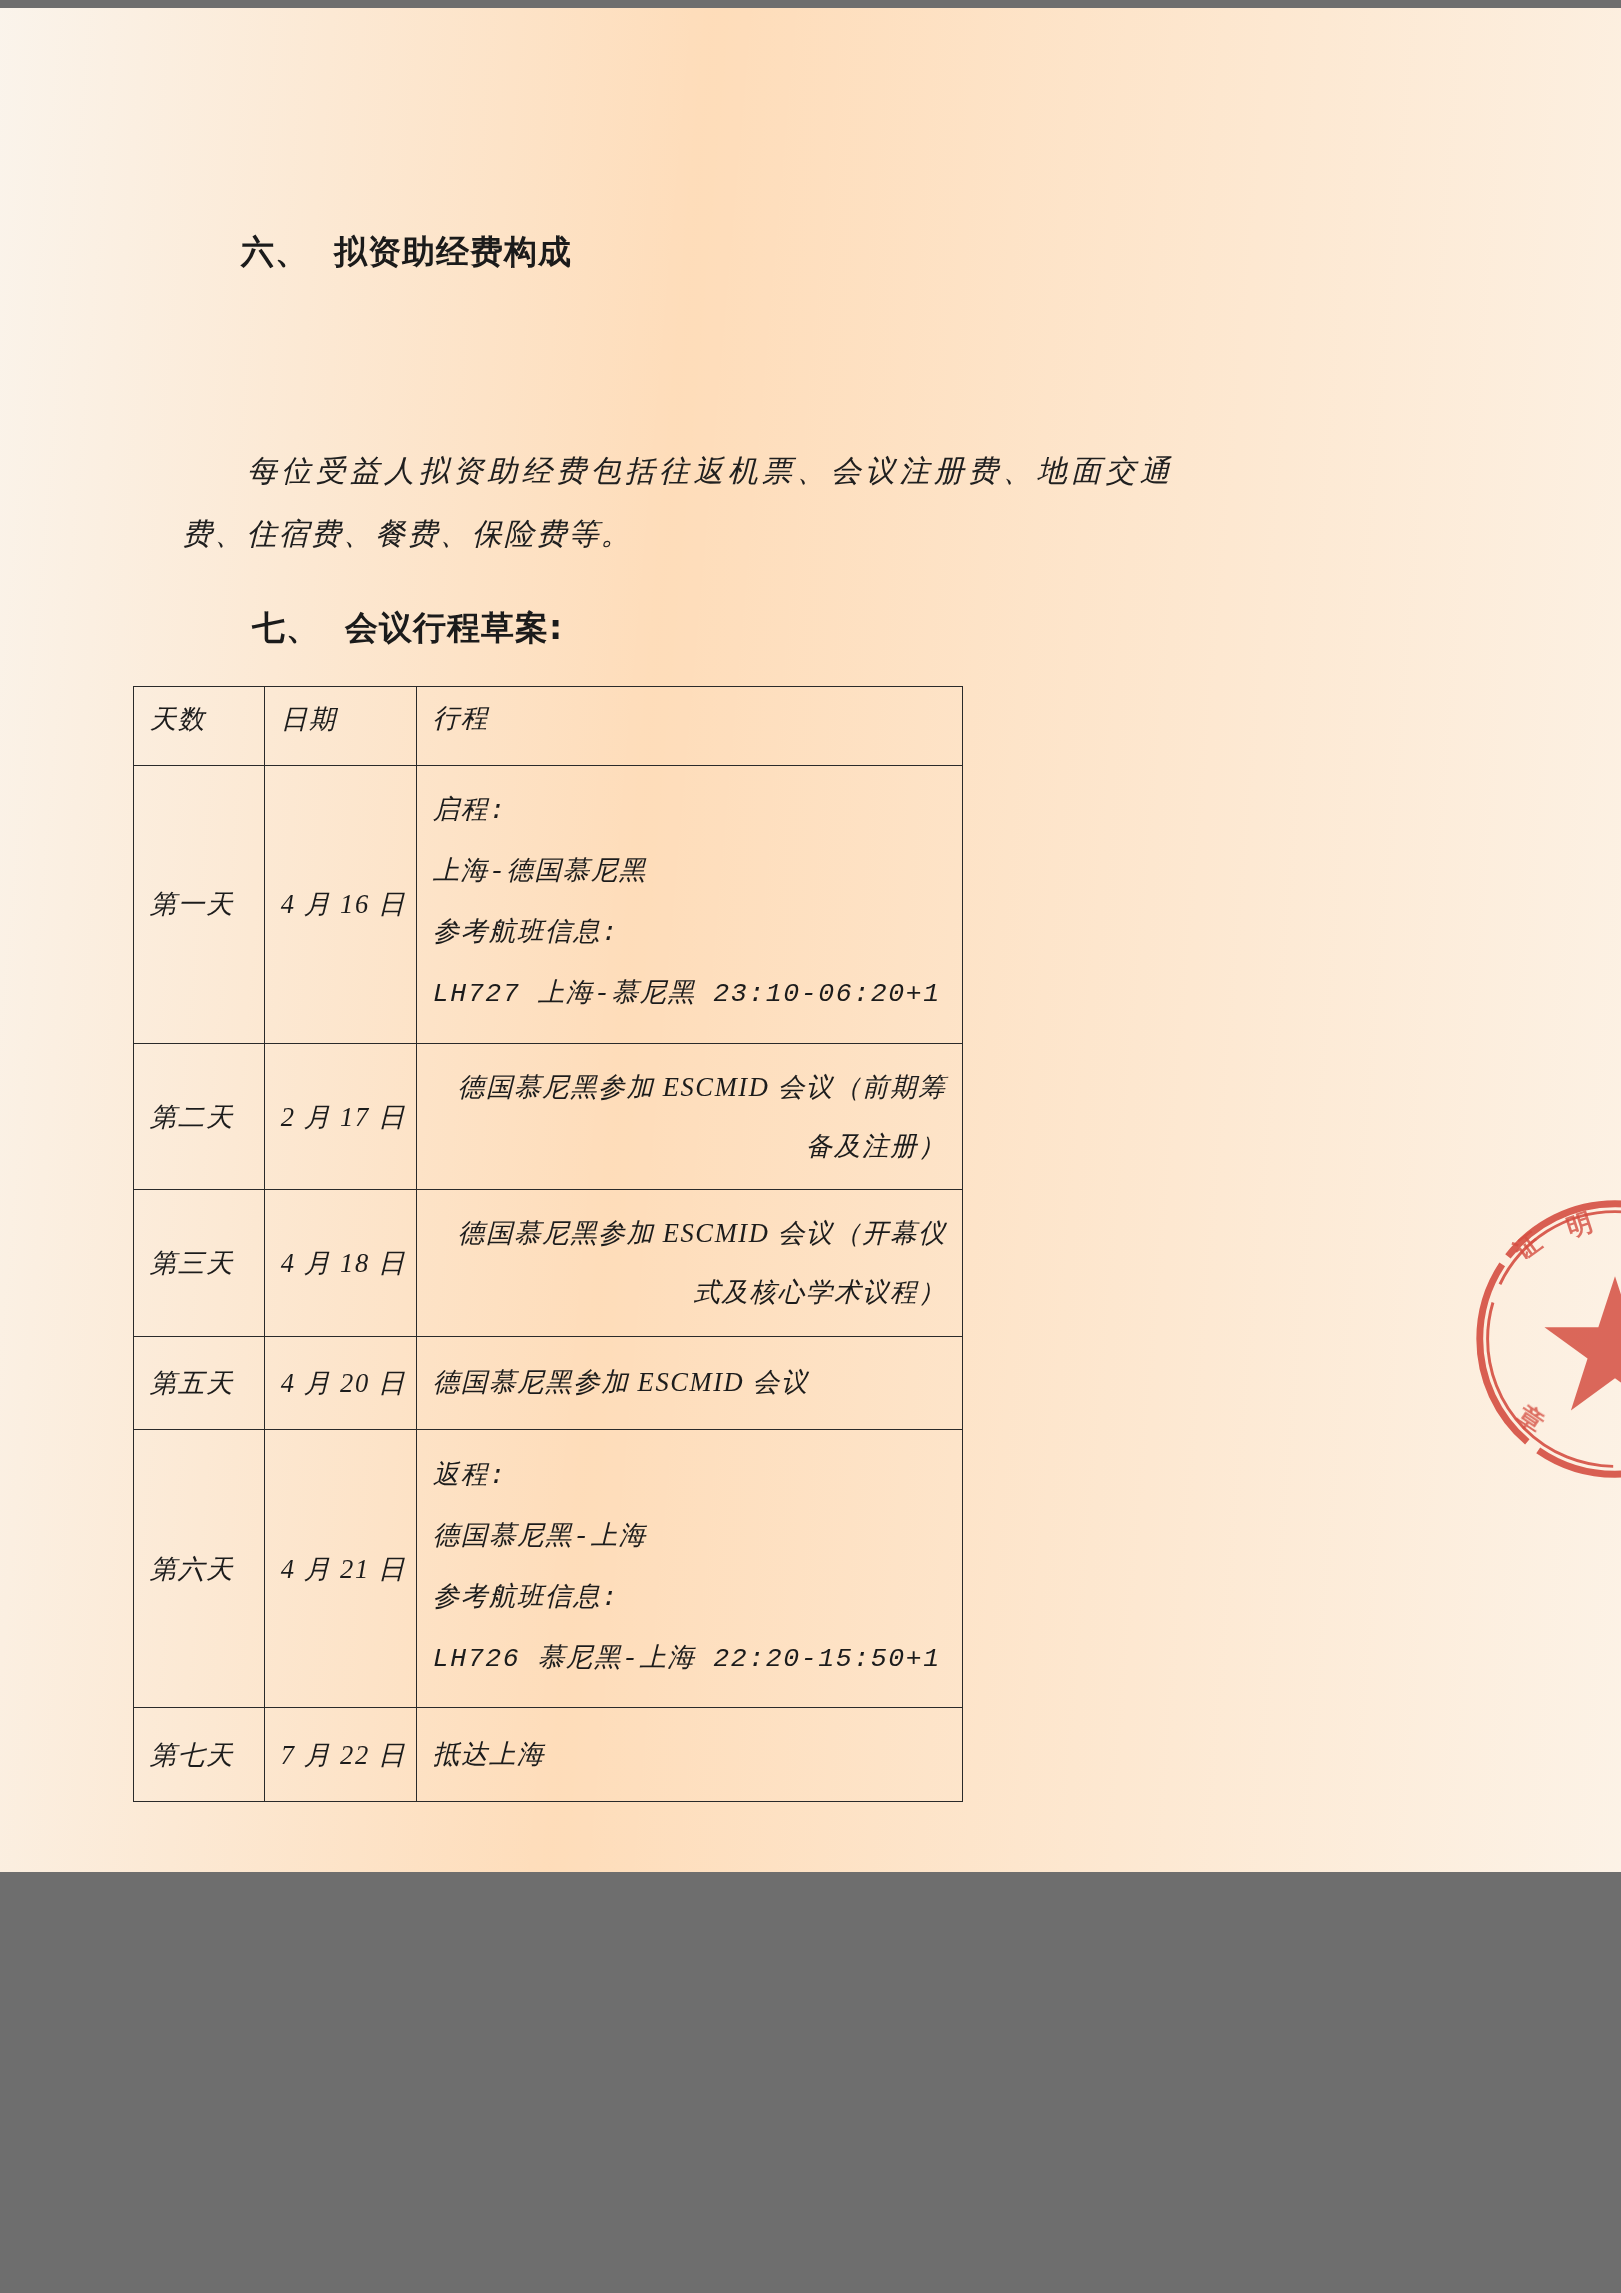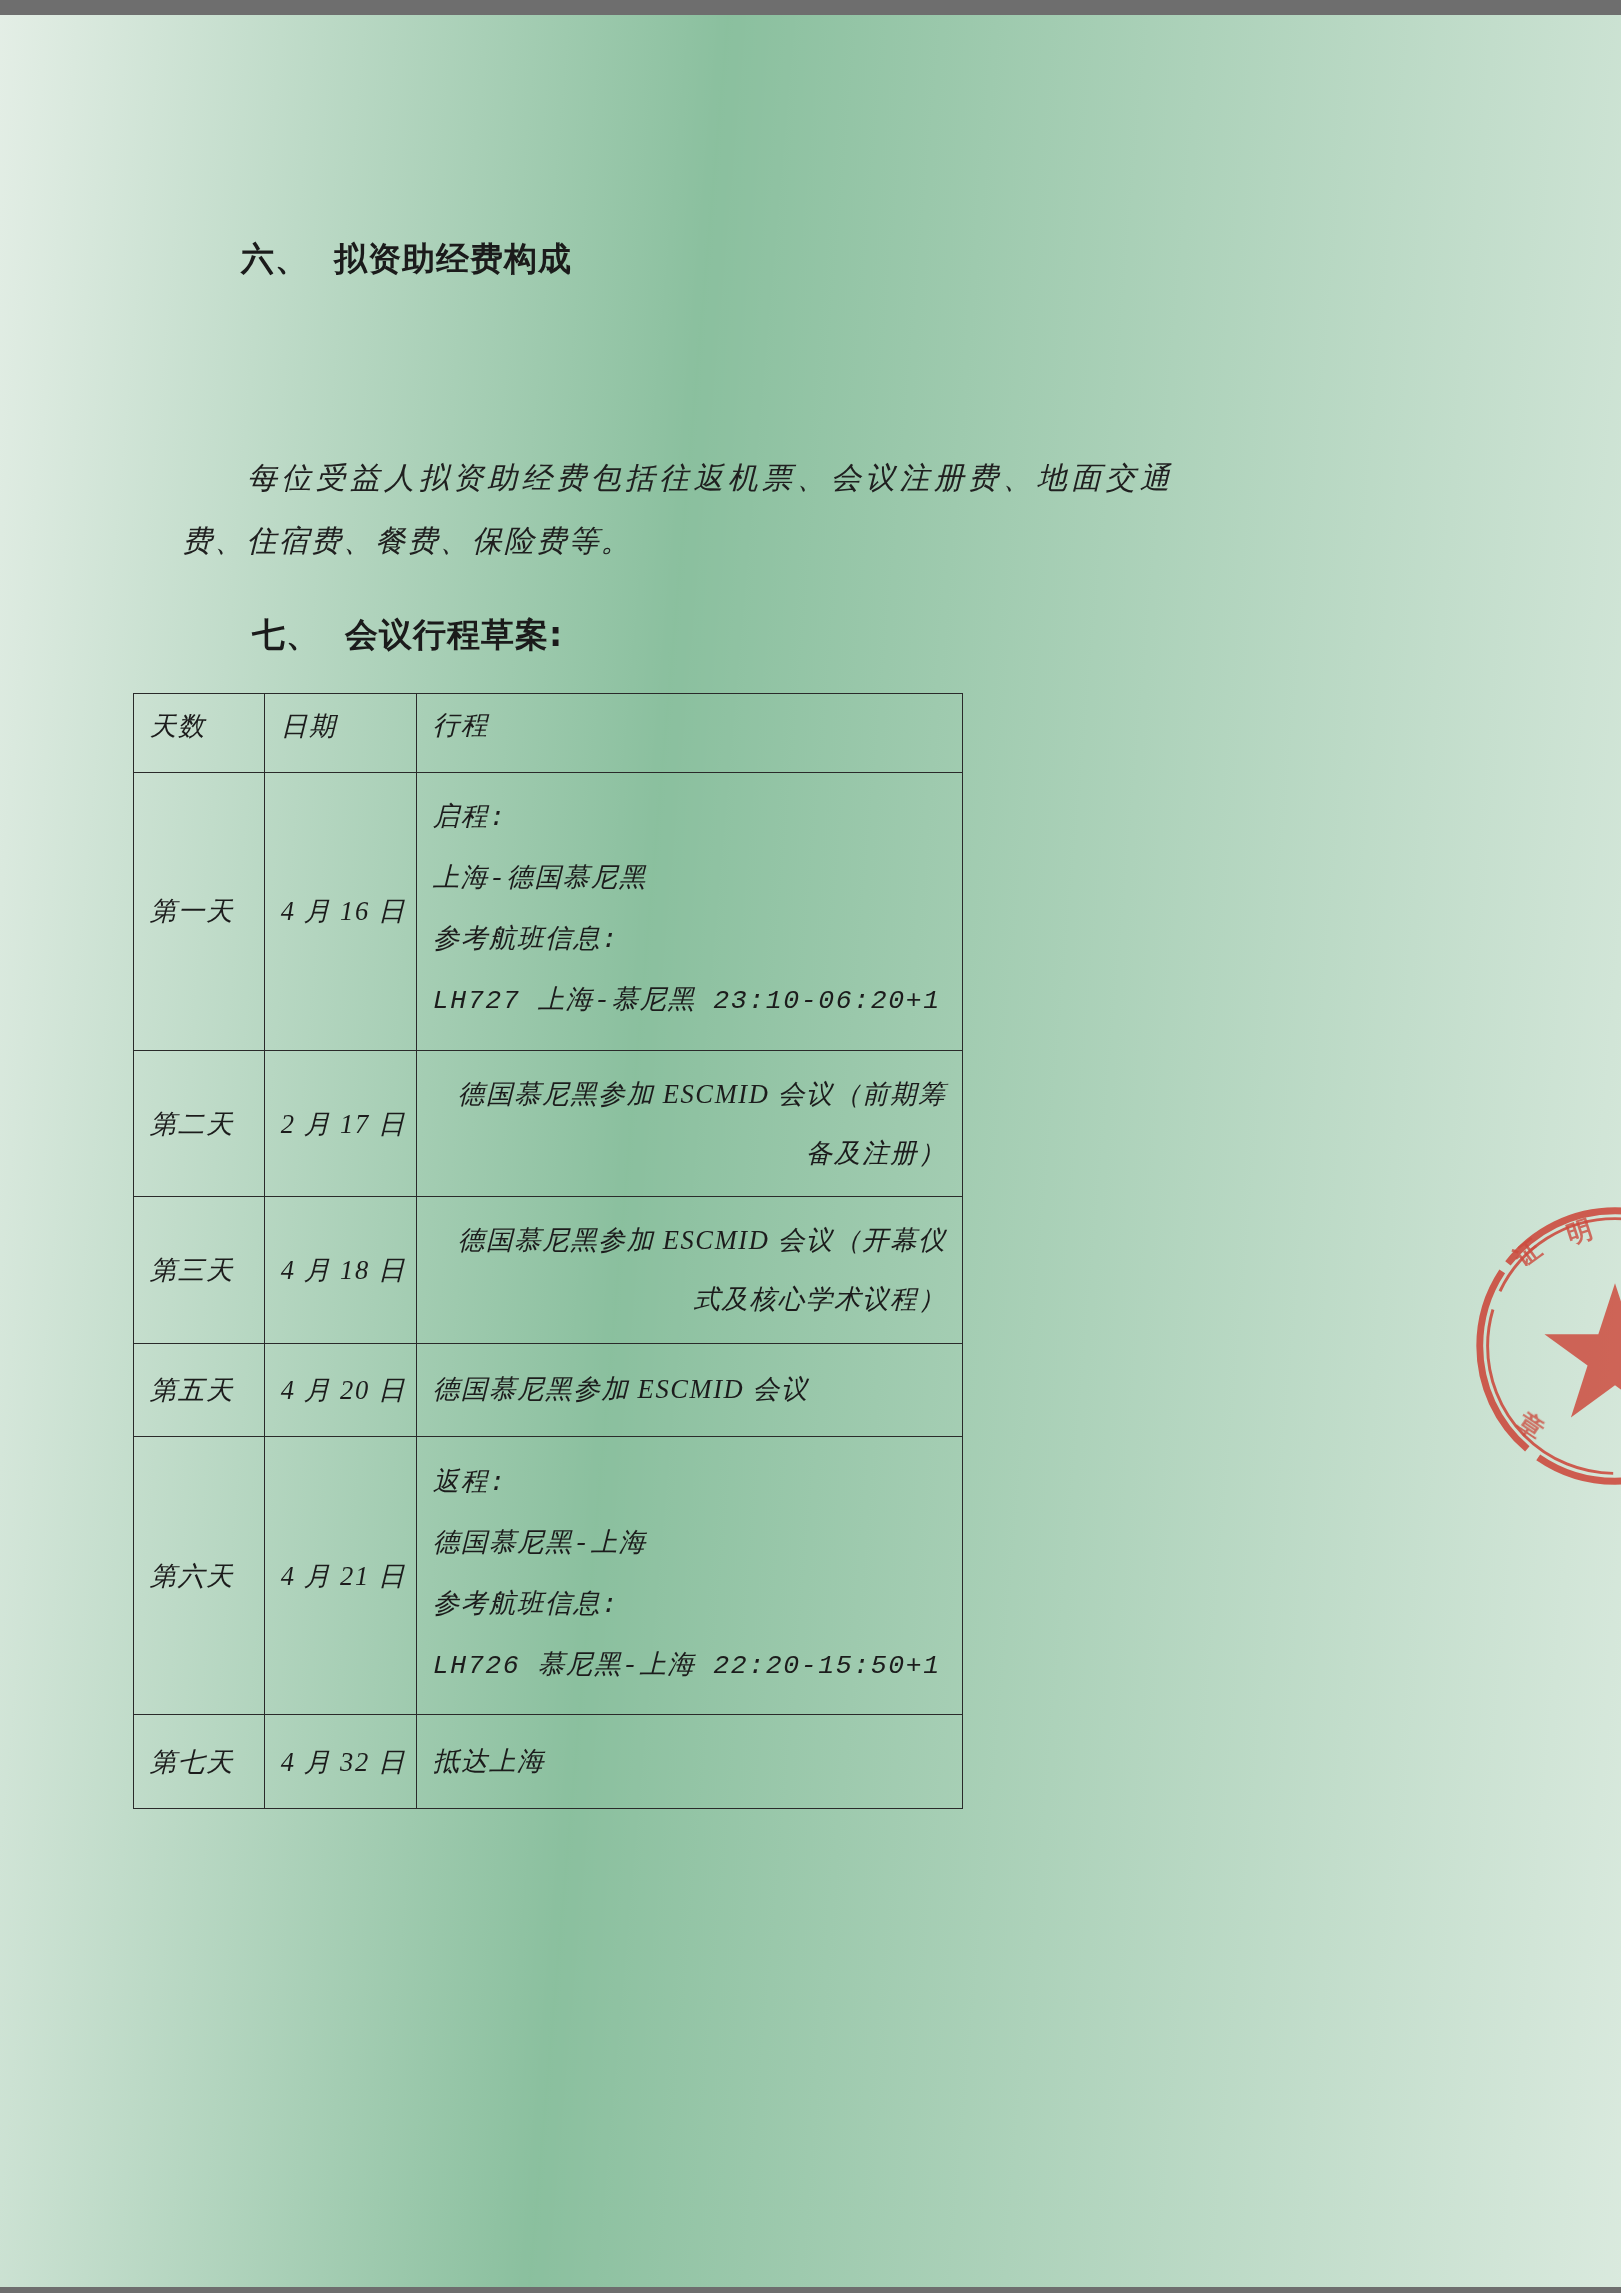--- a/index.html
+++ b/index.html
@@ -4,23 +4,23 @@
 <title>会议行程草案</title>
 <style>
   html, body {
     margin: 0;
     padding: 0;
     background: #6e6e6e;
   }
   .page {
     position: relative;
     width: 1621px;
-    height: 2272px;
-    margin: 15px auto;
-    background: #15803d;
+    height: 1864px;
+    margin: 8px auto;
+    background: #fdba74;
     overflow: hidden;
     font-family: "Liberation Serif", "DejaVu Serif", serif;
     color: #1a1a1a;
     box-sizing: border-box;
   }
   
   .page::before{
     content:"";
     position:absolute;
     inset:0;
@@ -178,21 +178,21 @@
           <td class="cell-trip multi">
             <span class="line">返程:</span>
             <span class="line">德国慕尼黑-上海</span>
             <span class="line">参考航班信息:</span>
             <span class="line">LH726  慕尼黑-上海  22:20-15:50+1</span>
           </td>
         </tr>
 
         <tr class="row-short">
           <td class="cell-day">第七天</td>
-          <td class="cell-date">4 月 32 日</td>
+          <td class="cell-date">7 月 22 日</td>
           <td class="cell-trip">抵达上海</td>
         </tr>
       </tbody>
     </table>
 
   </div>
 
   <svg class="seal" viewBox="0 0 300 300" aria-hidden="true">
     <g fill="none" stroke="#cc2b1f" stroke-width="7" opacity="0.9">
       <circle cx="150" cy="150" r="138" stroke-dasharray="300 14 200 10 260 18"></circle>

